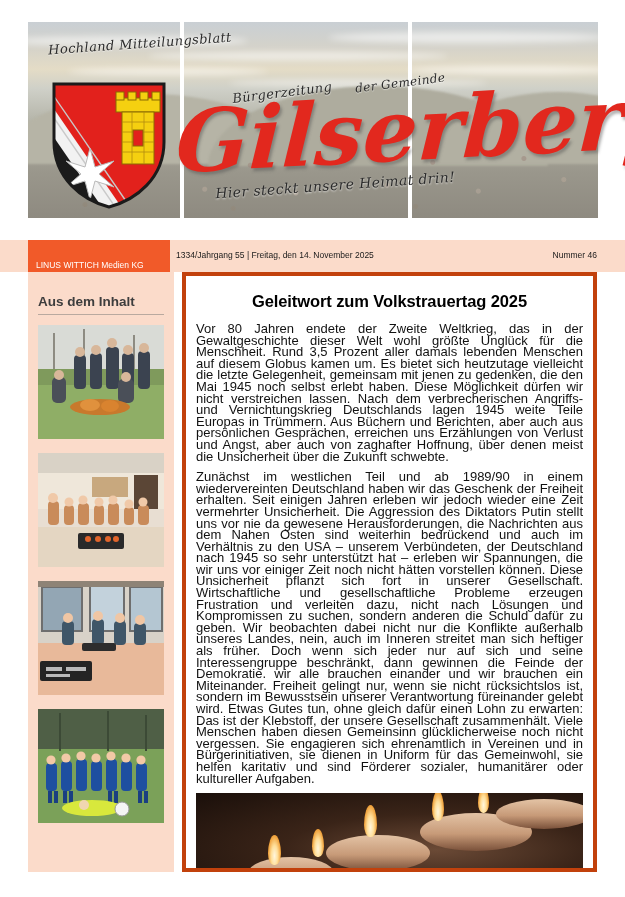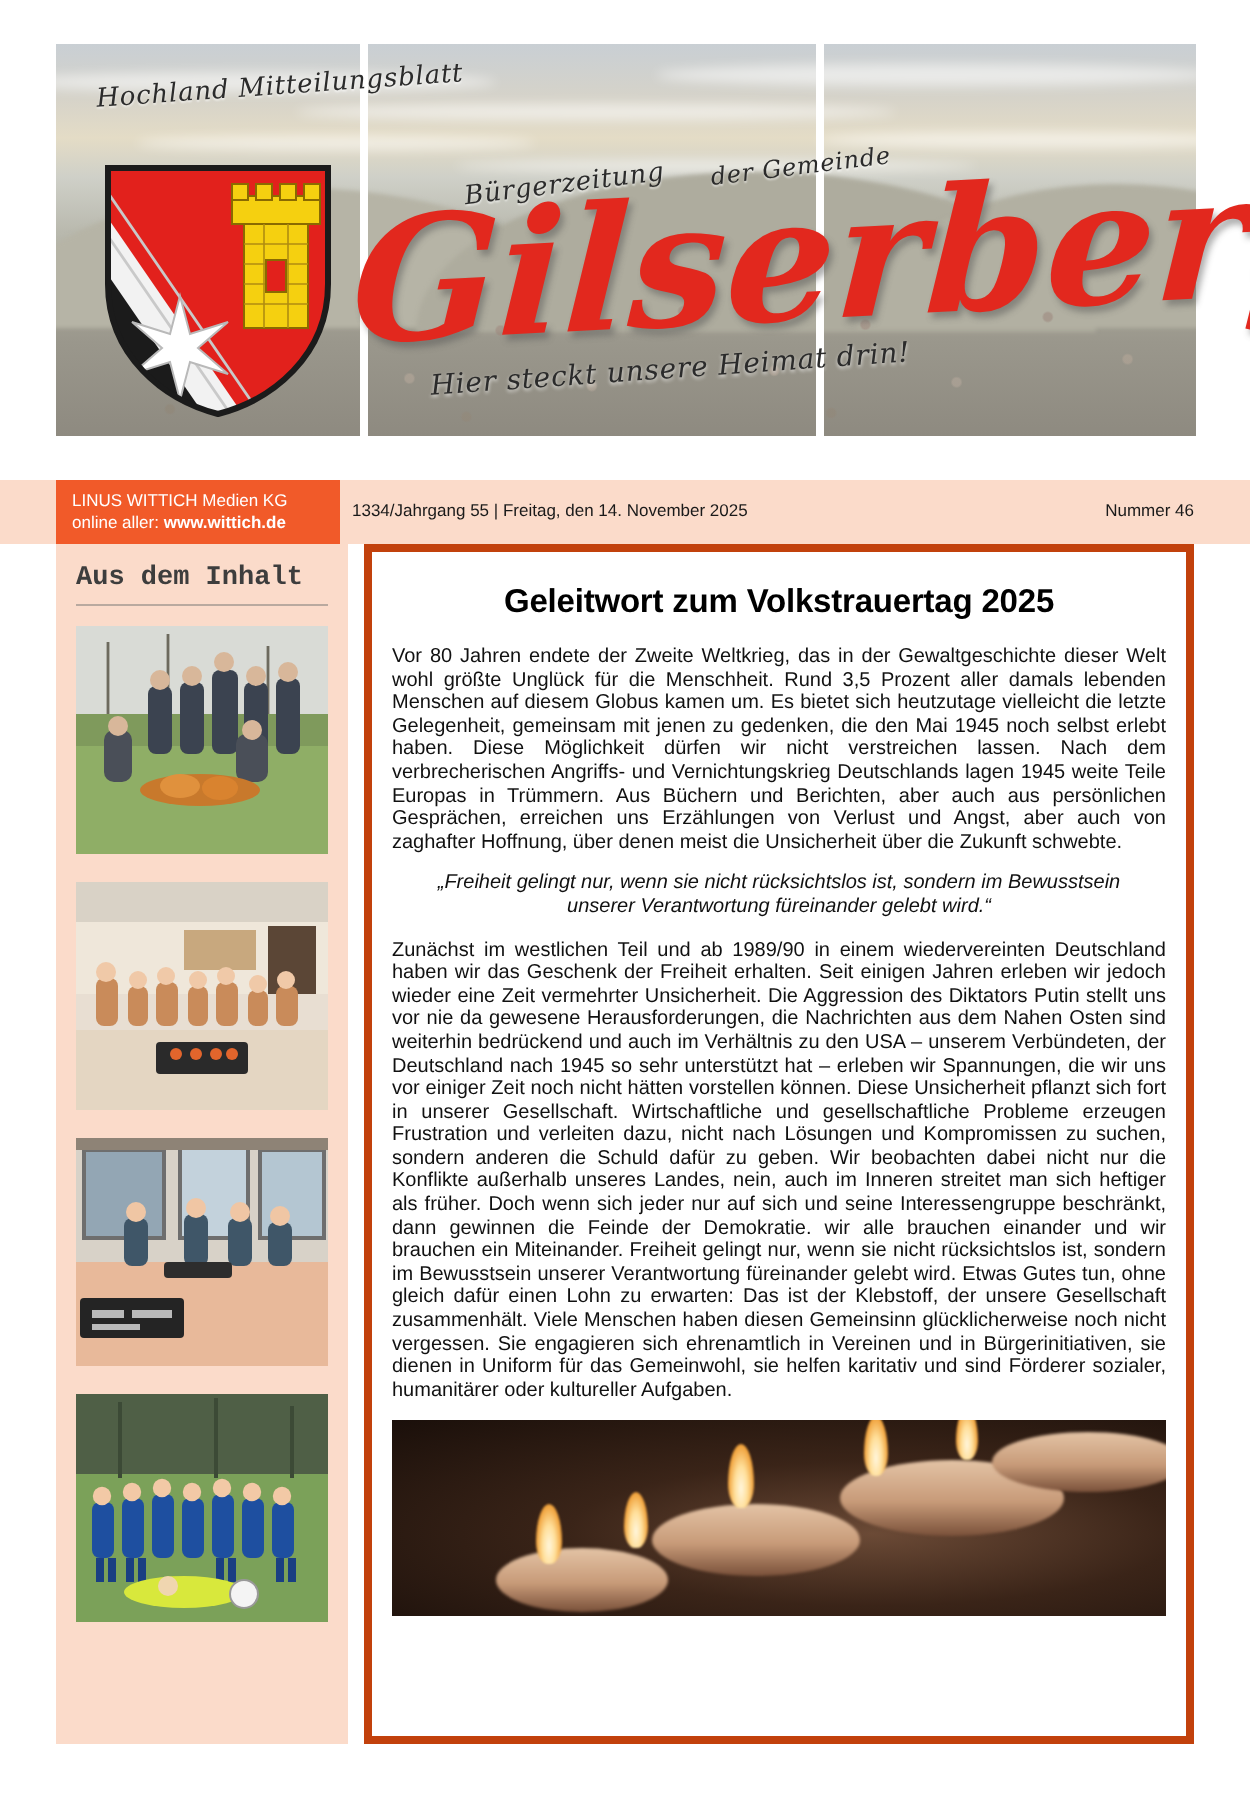--- a/index.html
+++ b/index.html
@@ -158,21 +158,21 @@
   .pub-orange {
     position: absolute;
     left: 28px;
     top: 0;
     width: 142px;
     height: 32px;
     background: #f15a29;
     color: #ffffff;
     font-size: 8.5px;
     line-height: 11px;
-    padding: 5px 0 0 8px;
+    padding: 20px 0 0 8px;
     box-sizing: border-box;
   }
   .pub-orange b { font-weight: 700; }
   .pub-issue {
     position: absolute;
     left: 176px;
     top: 10px;
     font-size: 8.5px;
     color: #1a1a1a;
   }
@@ -192,22 +192,21 @@
     background: #ffffff;
   }
   .sidebar {
     position: absolute;
     left: 28px;
     top: 0;
     width: 146px;
     height: 600px;
     background: #fbdbca;
     box-sizing: border-box;
-    padding: 10px 10px 0 10px;
-    font-family: Liberation Mono, monospace;
+    padding: 22px 10px 0 10px;
   }
   .sidebar-title {
     font-size: 13.5px;
     font-weight: 700;
     color: #3d3d3d;
     padding-bottom: 5px;
     border-bottom: 1px solid #b9a99f;
     margin-bottom: 10px;
   }
   .thumb {
@@ -235,21 +234,21 @@
   .article-headline {
     text-align: center;
     font-size: 16.5px;
     font-weight: 700;
     color: #000;
     margin: 6px 0 12px 0;
     letter-spacing: -.1px;
   }
   .article p {
     margin: 0 0 9px 0;
-    font-size: 10px;
+    font-size: 13px;
     line-height: 11.6px;
     text-align: justify;
     color: #111;
   }
   .pull-quote {
     font-style: italic;
     text-align: center !important;
     font-size: 9.1px;
     line-height: 11.8px;
     margin: 2px 12px 10px 12px !important;
@@ -517,21 +516,20 @@
         <circle cx="84" cy="100" r="7" fill="#f4f4f4" stroke="#999" stroke-width="1"></circle>
       </svg>
     </div>
   </div>
 
   <div class="article">
     <h1 class="article-headline">Geleitwort zum Volkstrauertag 2025</h1>
 
     <p>Vor 80 Jahren endete der Zweite Weltkrieg, das in der Gewaltgeschichte dieser Welt wohl größte Unglück für die Menschheit. Rund 3,5 Prozent aller damals lebenden Menschen auf diesem Globus kamen um. Es bietet sich heutzutage vielleicht die letzte Gelegenheit, gemeinsam mit jenen zu gedenken, die den Mai 1945 noch selbst erlebt haben. Diese Möglichkeit dürfen wir nicht verstreichen lassen. Nach dem verbrecherischen Angriffs- und Vernichtungskrieg Deutschlands lagen 1945 weite Teile Europas in Trümmern. Aus Büchern und Berichten, aber auch aus persönlichen Gesprächen, erreichen uns Erzählungen von Verlust und Angst, aber auch von zaghafter Hoffnung, über denen meist die Unsicherheit über die Zukunft schwebte.</p>
 
-    <p class="pull-quote">„Freiheit gelingt nur, wenn sie nicht rücksichtslos ist, sondern im Bewusstsein unserer Verantwortung füreinander gelebt wird.“</p>
 
     <p>Zunächst im westlichen Teil und ab 1989/90 in einem wiedervereinten Deutschland haben wir das Geschenk der Freiheit erhalten. Seit einigen Jahren erleben wir jedoch wieder eine Zeit vermehrter Unsicherheit. Die Aggression des Diktators Putin stellt uns vor nie da gewesene Herausforderungen, die Nachrichten aus dem Nahen Osten sind weiterhin bedrückend und auch im Verhältnis zu den USA – unserem Verbündeten, der Deutschland nach 1945 so sehr unterstützt hat – erleben wir Spannungen, die wir uns vor einiger Zeit noch nicht hätten vorstellen können. Diese Unsicherheit pflanzt sich fort in unserer Gesellschaft. Wirtschaftliche und gesellschaftliche Probleme erzeugen Frustration und verleiten dazu, nicht nach Lösungen und Kompromissen zu suchen, sondern anderen die Schuld dafür zu geben. Wir beobachten dabei nicht nur die Konflikte außerhalb unseres Landes, nein, auch im Inneren streitet man sich heftiger als früher. Doch wenn sich jeder nur auf sich und seine Interessengruppe beschränkt, dann gewinnen die Feinde der Demokratie. wir alle brauchen einander und wir brauchen ein Miteinander. Freiheit gelingt nur, wenn sie nicht rücksichtslos ist, sondern im Bewusstsein unserer Verantwortung füreinander gelebt wird. Etwas Gutes tun, ohne gleich dafür einen Lohn zu erwarten: Das ist der Klebstoff, der unsere Gesellschaft zusammenhält. Viele Menschen haben diesen Gemeinsinn glücklicherweise noch nicht vergessen. Sie engagieren sich ehrenamtlich in Vereinen und in Bürgerinitiativen, sie dienen in Uniform für das Gemeinwohl, sie helfen karitativ und sind Förderer sozialer, humanitärer oder kultureller Aufgaben.</p>
 
 
     <div class="candle-photo">
       <div class="tealight" style="left:52px;  top:64px; width:86px;  height:32px;"></div>
       <div class="tealight" style="left:130px; top:42px; width:104px; height:36px;"></div>
       <div class="tealight" style="left:224px; top:20px; width:112px; height:38px;"></div>
       <div class="tealight" style="left:300px; top:6px;  width:96px;  height:30px;"></div>
       <div class="flame" style="left:72px;  top:42px; width:13px; height:30px;"></div>

